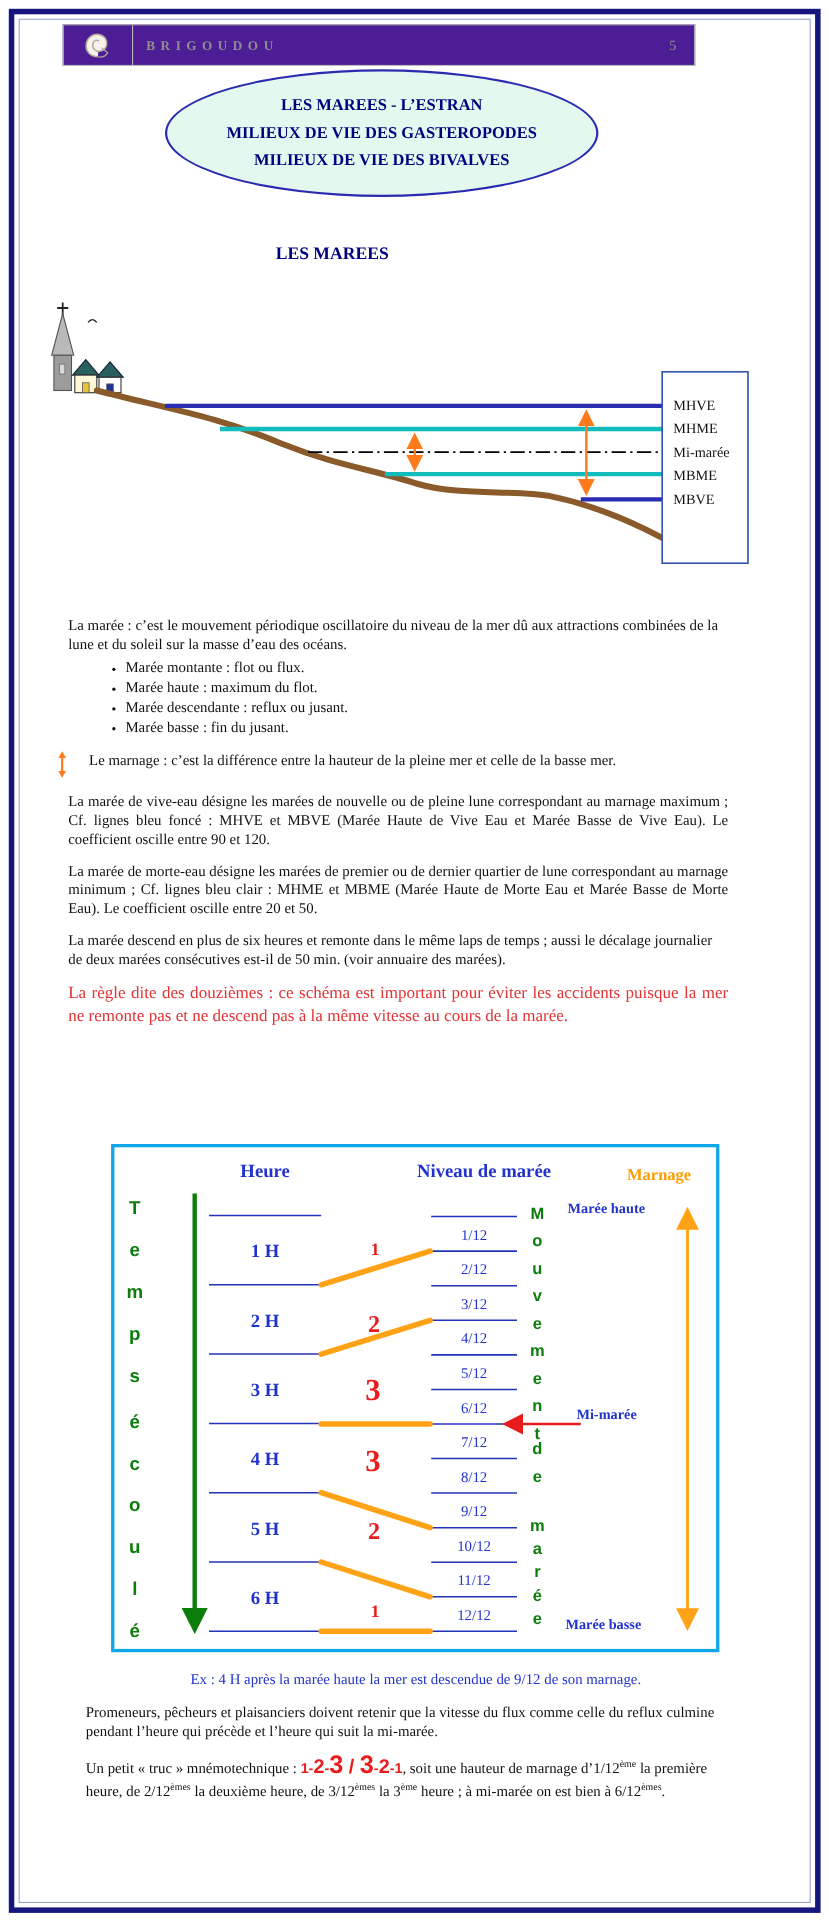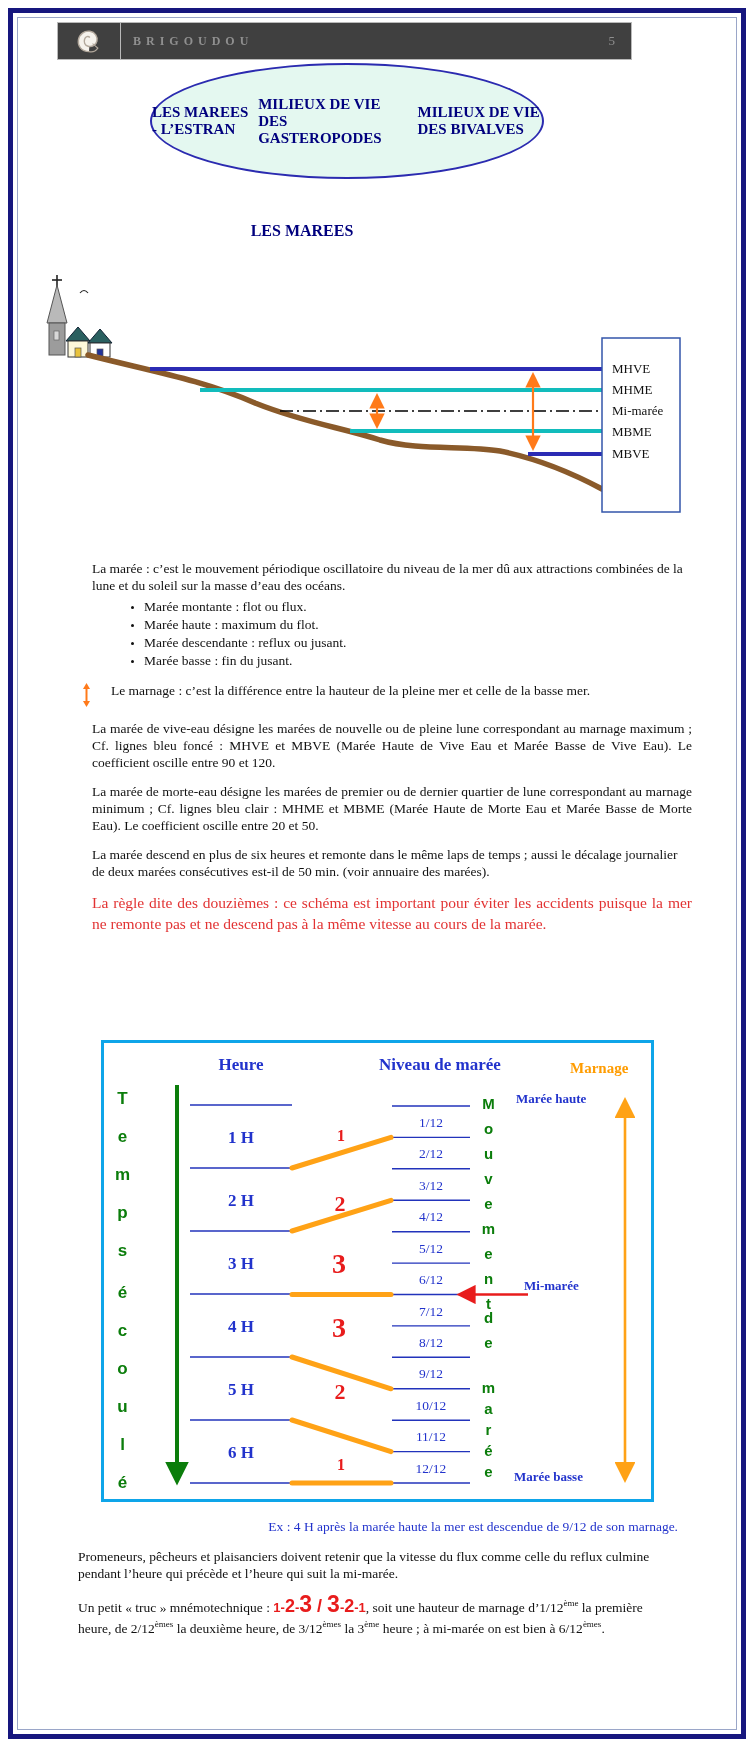--- a/index.html
+++ b/index.html
@@ -3,40 +3,40 @@
 <meta charset="utf-8">
 <style>
   html,body{margin:0;padding:0;background:#fff;}
   .page{position:relative;width:754px;height:1747px;background:#fff;overflow:hidden;
         font-family:"Liberation Serif", serif;color:#111;}
   .frame-outer{position:absolute;inset:8px;border:5px solid #16167e;pointer-events:none;}
   .frame-inner{position:absolute;inset:17px;border:1px solid #9aa6c8;pointer-events:none;}
 
   
   .hdr{position:absolute;left:57px;top:22px;width:573px;height:36px;border:1px solid #b9b9b9;
-       display:flex;align-items:center;background:#404040;}
+       display:flex;align-items:center;background:#4c1d95;}
   .hdr-shell{width:62px;height:100%;border-right:1px solid #b9b9b9;display:flex;align-items:center;justify-content:center;}
   .hdr-brand{flex:0 0 auto;margin-left:12px;font-size:12px;font-weight:bold;letter-spacing:5px;color:#8f8f8f;}
   .hdr-num{margin-left:auto;margin-right:16px;font-size:13px;color:#8f8f8f;}
 
   
   .oval{position:absolute;left:150px;top:63px;width:390px;height:112px;border:2px solid #2b2bb0;
-        border-radius:50%;background:#e4f8f0;display:flex;flex-direction:row;align-items:center;
+        border-radius:50%;background:#e4f8f0;display:flex;flex-direction:column;align-items:center;
         justify-content:center;gap:8px;}
   .oval div{font-size:15px;font-weight:bold;color:#00007e;}
 
   .sect-title{position:absolute;left:0;top:222px;width:604px;text-align:center;
               font-size:16px;font-weight:bold;color:#00007e;}
 
   
   .tide{position:absolute;left:40px;top:255px;width:700px;height:270px;}
   .tide text{font-family:"Liberation Serif",serif;font-size:13px;fill:#111;}
 
   
-  .col{position:absolute;left:92px;top:560px;width:600px;font-size:13.5px;line-height:17px;}
+  .col{position:absolute;left:62px;top:560px;width:600px;font-size:13.5px;line-height:17px;}
   .col p{margin:0 0 12px 0;}
   .just{text-align:justify;}
   ul.tb{margin:0 0 12px 0;padding-left:52px;}
   ul.tb li{line-height:18px;}
   ul.tb li::marker{font-size:10px;}
   .marnage-row{display:flex;gap:20px;margin:0 0 12px 0;}
   .marnage-row svg{flex:0 0 auto;margin-left:-10px;}
   .rule-red{margin-top:14px;font-size:15.5px;line-height:21px;color:#e23333;text-align:justify;}
 
   
@@ -51,21 +51,21 @@
   .t-r2{font-family:"Liberation Sans",sans-serif;font-size:22px;font-weight:bold;fill:#e81c1c;}
   .t-r3{font-family:"Liberation Sans",sans-serif;font-size:28px;font-weight:bold;fill:#e81c1c;}
   .vword{position:absolute;writing-mode:vertical-lr;text-orientation:upright;
          font-family:"Liberation Sans",sans-serif;font-weight:bold;color:#0b7d0b;}
   .vw-big{font-size:17px;letter-spacing:19px;left:8px;}
   .vw-mid{font-size:15px;letter-spacing:8px;left:376px;}
   .vw-mar{font-size:15px;letter-spacing:4px;left:376px;}
 
   
   .foot{position:absolute;left:78px;top:1518px;width:600px;font-size:13.5px;line-height:17px;}
-  .cap{color:#2233cc;text-align:right;margin:0 0 0 0;}
+  .cap{color:#2233cc;text-align:center;margin:0 0 0 0;}
   .prud{color:#ee1111;font-weight:bold;font-size:20px;margin:20px 0 10px 0;}
   .foot p{margin:0 0 13px 0;}
   sup{font-size:9px;}
   .mn{color:#e81c1c;font-family:"Liberation Sans",sans-serif;font-weight:bold;}
   .mn-s{font-size:13px;}.mn-m{font-size:18px;}.mn-l{font-size:23px;}
 </style>
 </head>
 <body>
 
 <div class="page">

